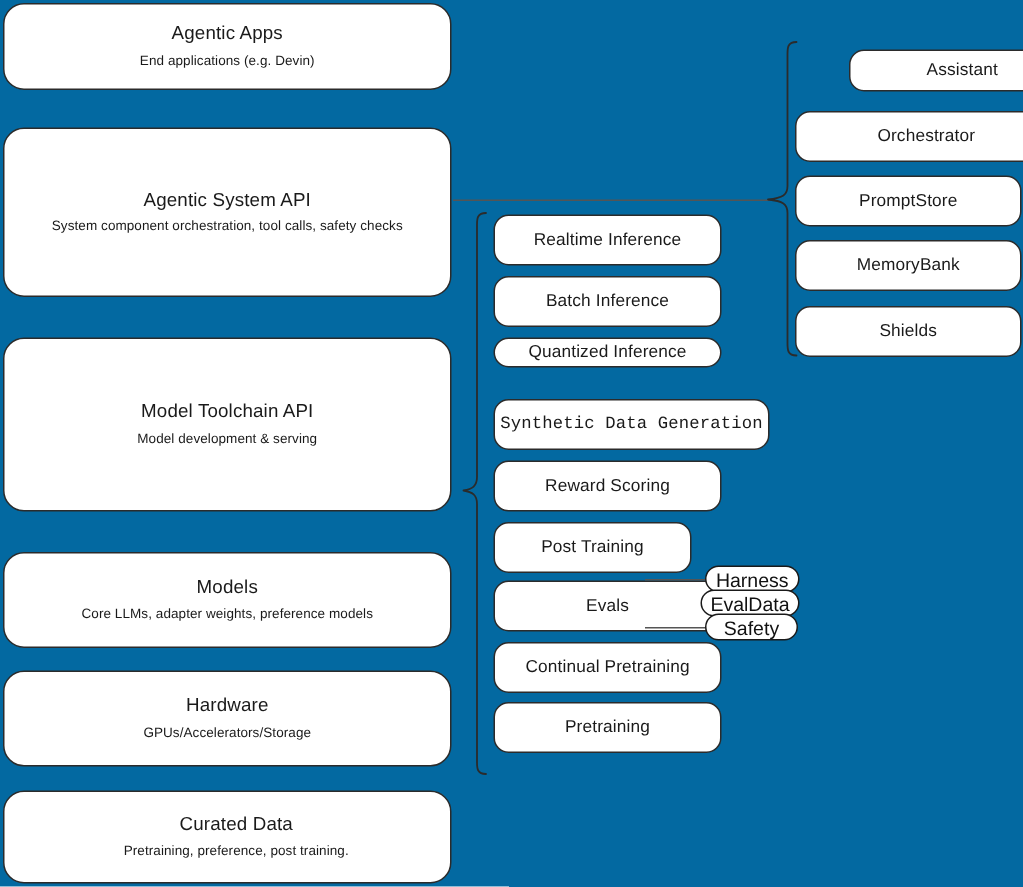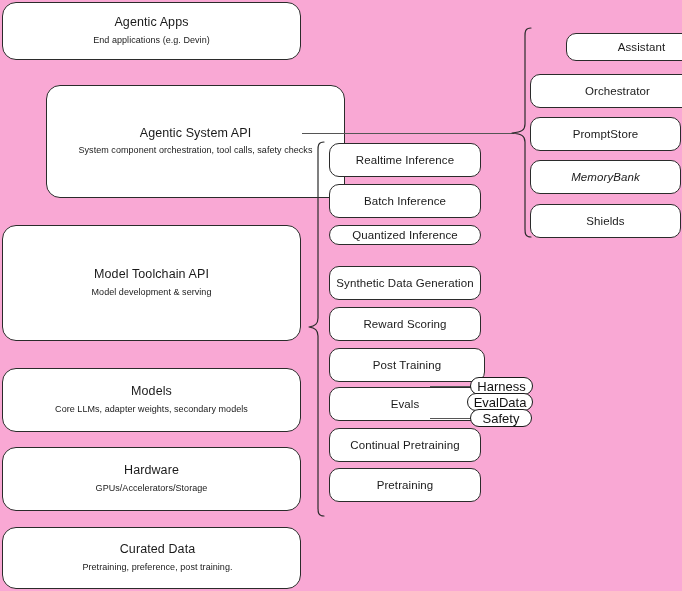--- a/index.html
+++ b/index.html
@@ -4,21 +4,21 @@
 <style>
   html, body {
     margin: 0;
     padding: 0;
     background: #ffffff;
   }
   #canvas {
     position: relative;
     width: 682px;
     height: 591px;
-    background: #f9a8d4;
+    background: #0369a1;
     font-family: "Liberation Sans", sans-serif;
     overflow: hidden;
   }
   .box {
     position: absolute;
     box-sizing: border-box;
     border: 1.2px solid #2b2b2b;
     border-radius: 12px;
     background: #ffffff;
     display: flex;
@@ -81,33 +81,33 @@
 </head>
 <body>
 
 <div id="canvas">
 
   <div class="box layer-box" style="left:2px; top:2px; width:299px; height:58px;">
     <div class="title">Agentic Apps</div>
     <div class="subtitle">End applications (e.g. Devin)</div>
   </div>
 
-  <div class="box layer-box" style="left:2px; top:85px; width:299px; height:113px;margin-left:44px;">
+  <div class="box layer-box" style="left:2px; top:85px; width:299px; height:113px;">
     <div class="title">Agentic System API</div>
     <div class="subtitle">System component orchestration, tool calls, safety checks</div>
   </div>
 
   <div class="box layer-box" style="left:2px; top:225px; width:299px; height:116px;">
     <div class="title">Model Toolchain API</div>
     <div class="subtitle">Model development &amp; serving</div>
   </div>
 
   <div class="box layer-box" style="left:2px; top:368px; width:299px; height:64px;">
     <div class="title">Models</div>
-    <div class="subtitle">Core LLMs, adapter weights, secondary models</div>
+    <div class="subtitle">Core LLMs, adapter weights, preference models</div>
   </div>
 
   <div class="box layer-box" style="left:2px; top:447px; width:299px; height:64px;">
     <div class="title">Hardware</div>
     <div class="subtitle">GPUs/Accelerators/Storage</div>
   </div>
 
   <div class="box layer-box" style="left:2px; top:527px; width:299px; height:62px;padding-left:12px;">
     <div class="title">Curated Data</div>
     <div class="subtitle">Pretraining, preference, post training.</div>
@@ -123,27 +123,27 @@
 
   <div class="box cap-box" style="left:329px; top:143px; width:152px; height:34px;">
     <div class="title">Realtime Inference</div>
   </div>
   <div class="box cap-box" style="left:329px; top:184px; width:152px; height:34px;">
     <div class="title">Batch Inference</div>
   </div>
   <div class="box cap-box" style="left:329px; top:225px; width:152px; height:20px;">
     <div class="title">Quantized Inference</div>
   </div>
-  <div class="box cap-box" style="left:329px; top:266px; width:152px; height:34px;">
+  <div class="box cap-box" style="left:329px; top:266px; width:184px; height:34px;font-family:Liberation Mono, monospace;">
     <div class="title">Synthetic Data Generation</div>
   </div>
   <div class="box cap-box" style="left:329px; top:307px; width:152px; height:34px;">
     <div class="title">Reward Scoring</div>
   </div>
-  <div class="box cap-box" style="left:329px; top:348px; width:156px; height:34px;">
+  <div class="box cap-box" style="left:329px; top:348px; width:132px; height:34px;">
     <div class="title">Post Training</div>
   </div>
   <div class="box cap-box" style="left:329px; top:387px; width:152px; height:34px;">
     <div class="title">Evals</div>
   </div>
   <div class="box cap-box" style="left:329px; top:428px; width:152px; height:34px;">
     <div class="title">Continual Pretraining</div>
   </div>
   <div class="box cap-box" style="left:329px; top:468px; width:152px; height:34px;">
     <div class="title">Pretraining</div>
@@ -170,20 +170,20 @@
 
   <div class="box cap-box" style="left:530px; top:33px; width:151px; height:28px;margin-left:36px;">
     <div class="title">Assistant</div>
   </div>
   <div class="box cap-box" style="left:530px; top:74px; width:175px; height:34px;">
     <div class="title">Orchestrator</div>
   </div>
   <div class="box cap-box" style="left:530px; top:117px; width:151px; height:34px;justify-content:center;">
     <div class="title">PromptStore</div>
   </div>
-  <div class="box cap-box" style="left:530px; top:160px; width:151px; height:34px;font-style:italic;">
+  <div class="box cap-box" style="left:530px; top:160px; width:151px; height:34px;">
     <div class="title">MemoryBank</div>
   </div>
   <div class="box cap-box" style="left:530px; top:204px; width:151px; height:34px;">
     <div class="title">Shields</div>
   </div>
 
 </div>
 
 </body></html>

